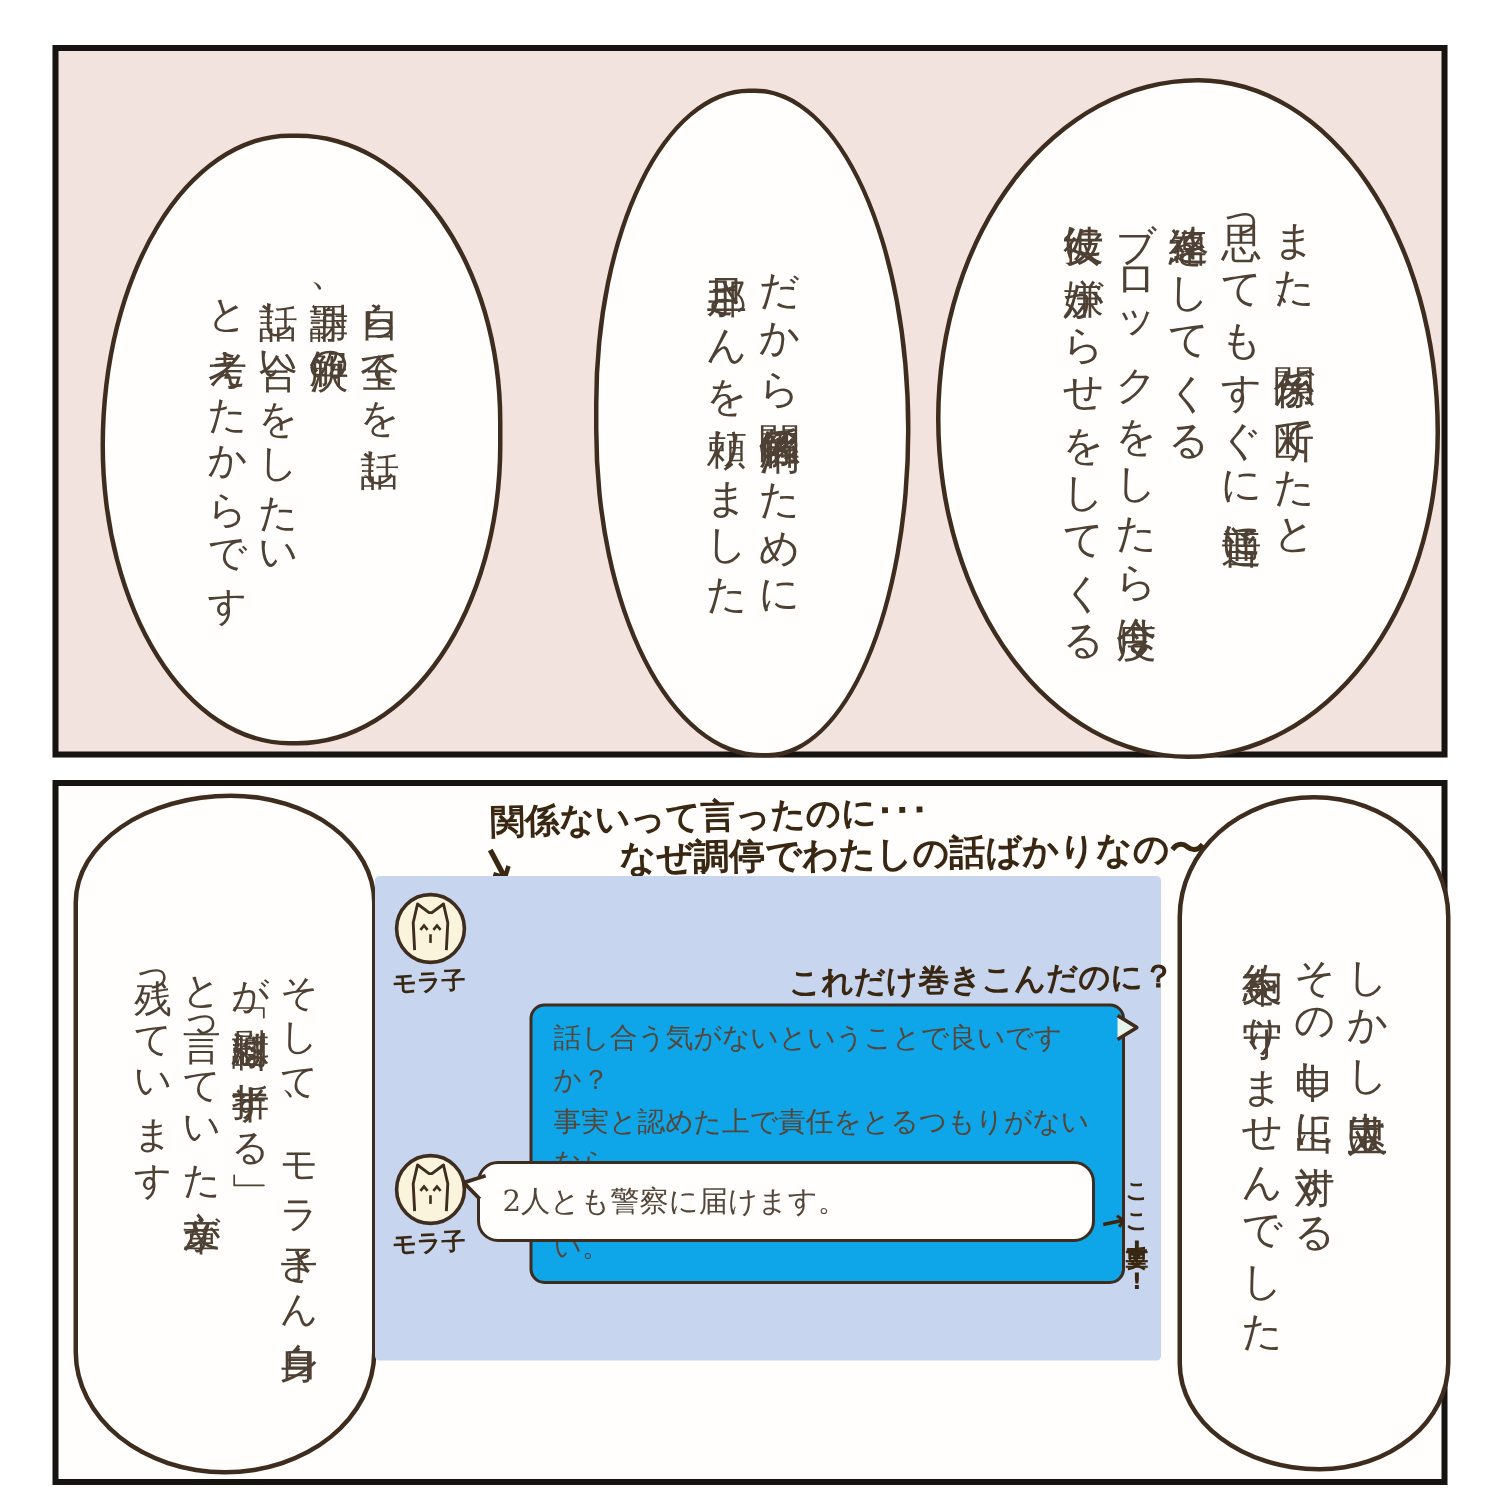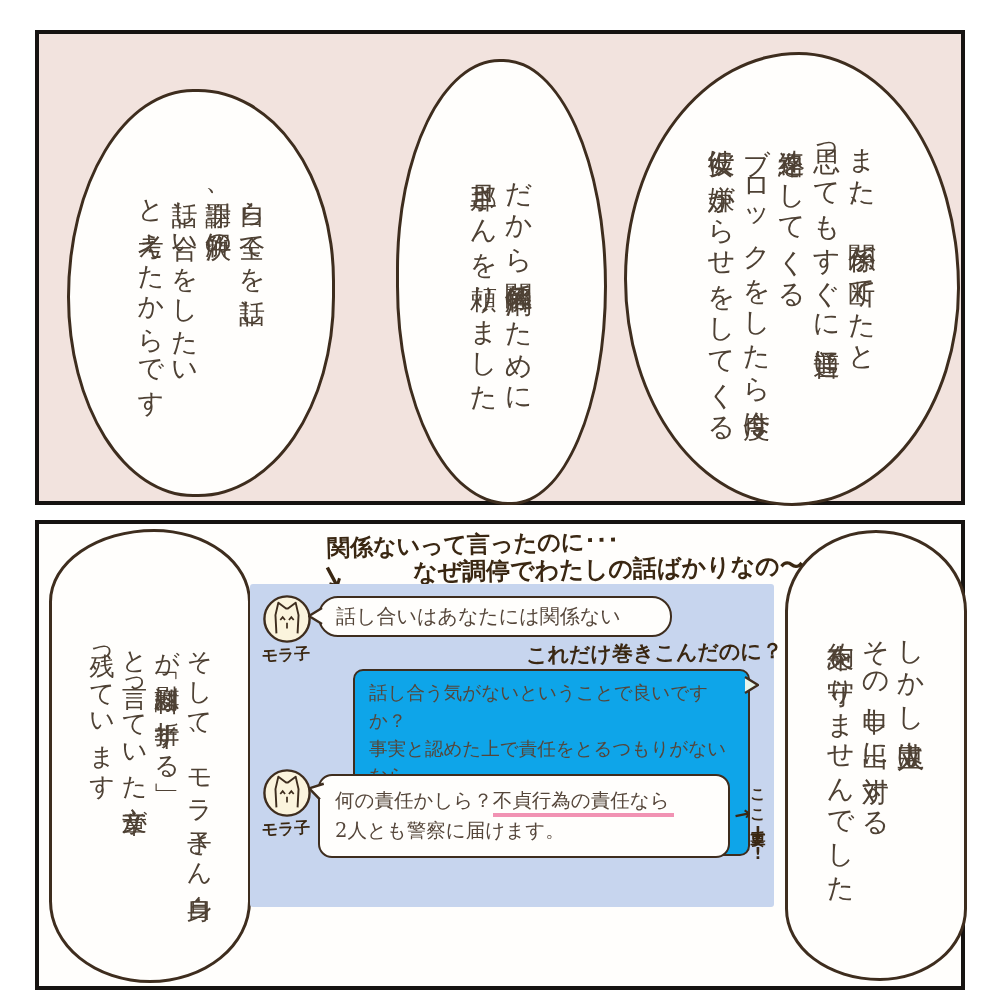--- a/index.html
+++ b/index.html
@@ -146,26 +146,20 @@
         <svg viewBox="0 0 52 52" width="50" height="50">
           <circle cx="26" cy="26" r="23.5" fill="#fbf4dd" stroke="#3e2d1e" stroke-width="2.5"></circle>
           <path d="M15,41 L14,22 L17,9 L25,15 L27,15 L35,9 L38,22 L37,41" fill="#fbf4dd" stroke="#3e2d1e" stroke-width="2" stroke-linejoin="round" fill-rule="evenodd"></path>
           <path d="M19,27 l2.5,-3 l2.5,3" fill="none" stroke="#3e2d1e" stroke-width="1.8"></path>
           <path d="M28,27 l2.5,-3 l2.5,3" fill="none" stroke="#3e2d1e" stroke-width="1.8"></path>
           <path d="M26,30 L26,36" fill="none" stroke="#3e2d1e" stroke-width="1.8"></path>
         </svg>
       </div>
       <div class="hand senderName nm1">モラ子</div>
 
-      <div class="msg msg1">
-        <svg class="tail tailL1" width="15" height="20">
-          <path d="M14,2 L1,10 L14,18" fill="#fffefc" stroke="#3e2d1e" stroke-width="2.5" stroke-linejoin="round"></path>
-        </svg>
-        <span>話し合いはあなたには関係ない</span>
-      </div>
 
       <div class="hand noteMid">これだけ巻きこんだのに？</div>
 
       <div class="msg msgGreen">
         <svg class="tail tailR" width="15" height="20">
           <path d="M1,2 L14,10 L1,18" fill="#e7f5ec" stroke="#3e2d1e" stroke-width="2.5" stroke-linejoin="round"></path>
         </svg>
         <div>話し合う気がないということで良いですか？</div>
         <div>事実と認めた上で責任をとるつもりがないなら</div>
         <div>私ももう関係ないので関わらないでください。</div>
@@ -179,21 +173,20 @@
           <path d="M28,27 l2.5,-3 l2.5,3" fill="none" stroke="#3e2d1e" stroke-width="1.8"></path>
           <path d="M26,30 L26,36" fill="none" stroke="#3e2d1e" stroke-width="1.8"></path>
         </svg>
       </div>
       <div class="hand senderName nm2">モラ子</div>
 
       <div class="msg msg2">
         <svg class="tail tailL2" width="15" height="20">
           <path d="M14,2 L1,10 L14,18" fill="#fffefc" stroke="#3e2d1e" stroke-width="2.5" stroke-linejoin="round"></path>
         </svg>
-        <div><span>何の責任かしら？</span><span class="pinkU">不貞行為の責任なら</span></div>
         <div>2人とも警察に届けます。</div>
       </div>
 
       <div class="hand rightArrow">→</div>
       <div class="hand noteSide">ここ重要!!</div>
 
     </div>
   </section>
 
 </div>

